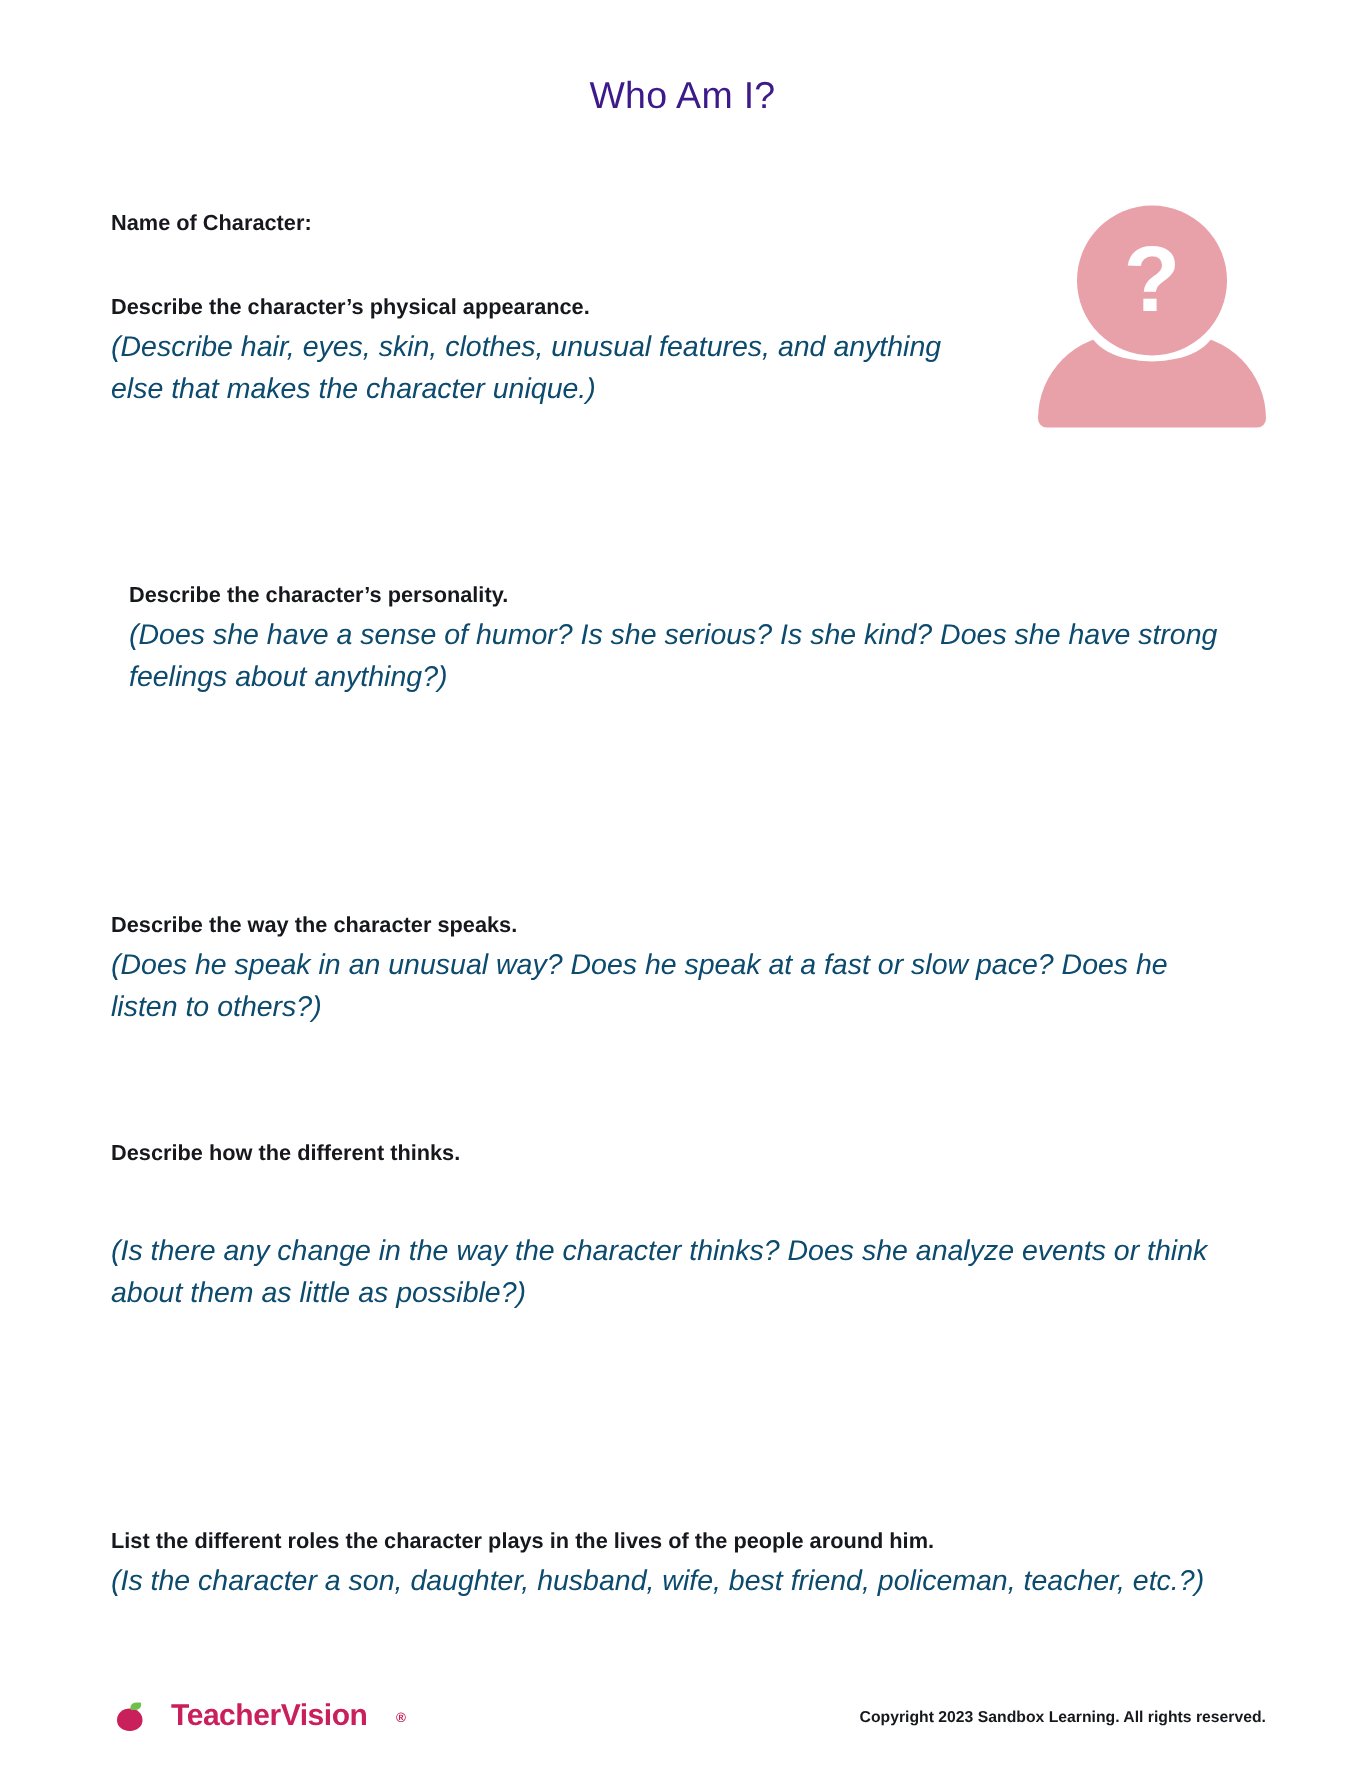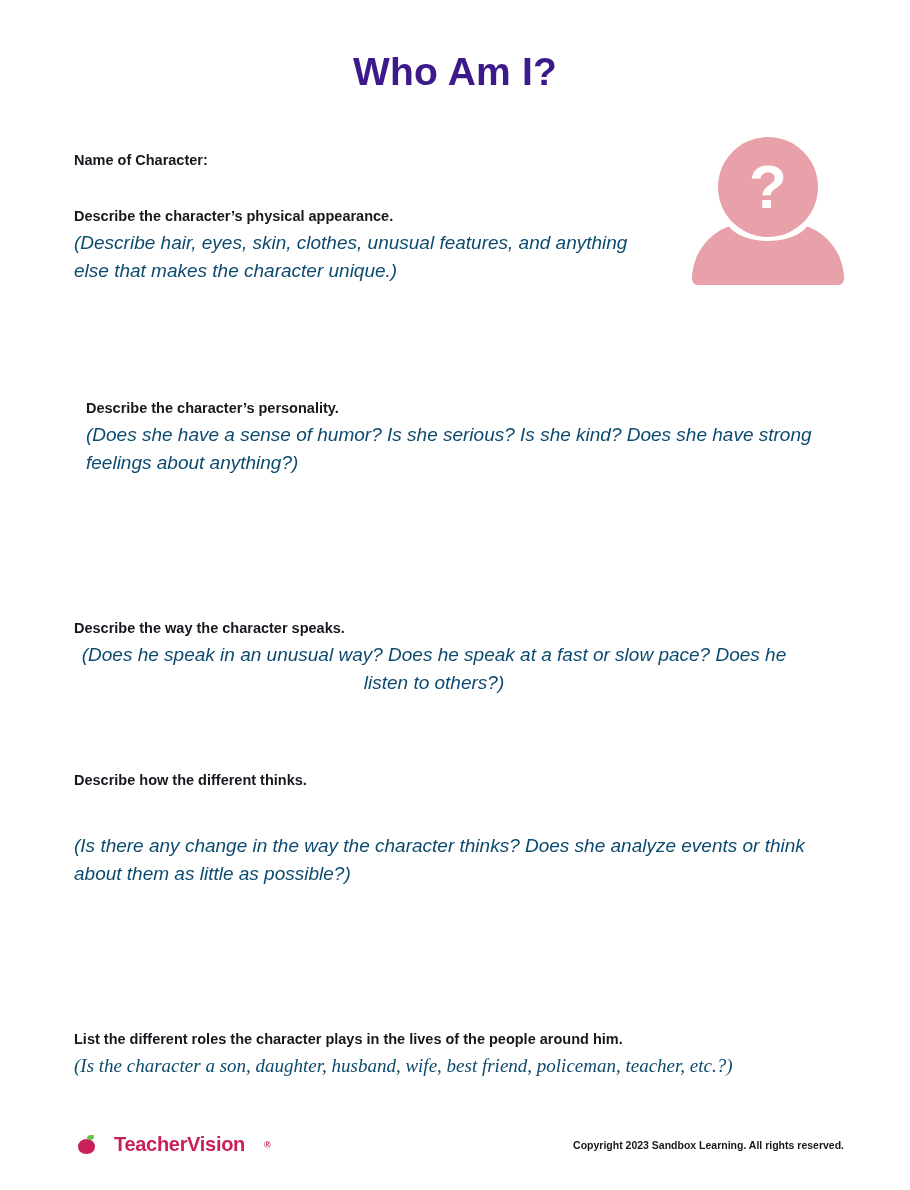--- a/index.html
+++ b/index.html
@@ -20,29 +20,29 @@
     width: 910px;
     height: 1190px;
     box-sizing: border-box;
   }
   .title {
     position: absolute;
     top: 50px;
     left: 0;
     width: 910px;
     text-align: center;
-    font-size: 39px;
-    font-weight: bold;
+    font-size: 25px;
+    font-weight: normal;
     color: #3d1a8a;
     letter-spacing: 0.2px;
   }
   .content {
     position: absolute;
     left: 74px;
-    top: 152px;
+    top: 141px;
     width: 770px;
   }
   .name-line {
     font-size: 14.5px;
     font-weight: bold;
     color: #16181d;
     margin-bottom: 38px;
   }
   .block {
     margin-bottom: 0;
@@ -182,31 +182,31 @@
       <div class="hint" style="max-width:580px;">(Describe hair, eyes, skin, clothes, unusual features, and anything else that makes the character unique.)</div>
     </div>
 
     <div class="block" style="margin-bottom:142px;margin-left:12px;">
       <div class="prompt">Describe the character’s personality.</div>
       <div class="hint" style="max-width:730px;">(Does she have a sense of humor? Is she serious? Is she kind? Does she have strong feelings about anything?)</div>
     </div>
 
     <div class="block" style="margin-bottom:74px;">
       <div class="prompt">Describe the way the character speaks.</div>
-      <div class="hint" style="max-width:720px;text-align:center;">(Does he speak in an unusual way? Does he speak at a fast or slow pace? Does he listen to others?)</div>
+      <div class="hint" style="max-width:720px;">(Does he speak in an unusual way? Does he speak at a fast or slow pace? Does he listen to others?)</div>
     </div>
 
     <div class="block" style="margin-bottom:142px;">
       <div class="prompt">Describe how the different thinks.</div>
       <div class="hint" style="max-width:745px;margin-top:41px;">(Is there any change in the way the character thinks? Does she analyze events or think about them as little as possible?)</div>
     </div>
 
     <div class="block">
       <div class="prompt">List the different roles the character plays in the lives of the people around him.</div>
-      <div class="hint" style="max-width:745px;font-family:Liberation Serif, serif;">(Is the character a son, daughter, husband, wife, best friend, policeman, teacher, etc.?)</div>
+      <div class="hint" style="max-width:745px;">(Is the character a son, daughter, husband, wife, best friend, policeman, teacher, etc.?)</div>
     </div>
 
   </div>
 
   <div class="footer-logo">
     <span class="apple">
       <span class="fruit"></span>
       <span class="leaf"></span>
     </span>
     <span class="brand">TeacherVision</span>

